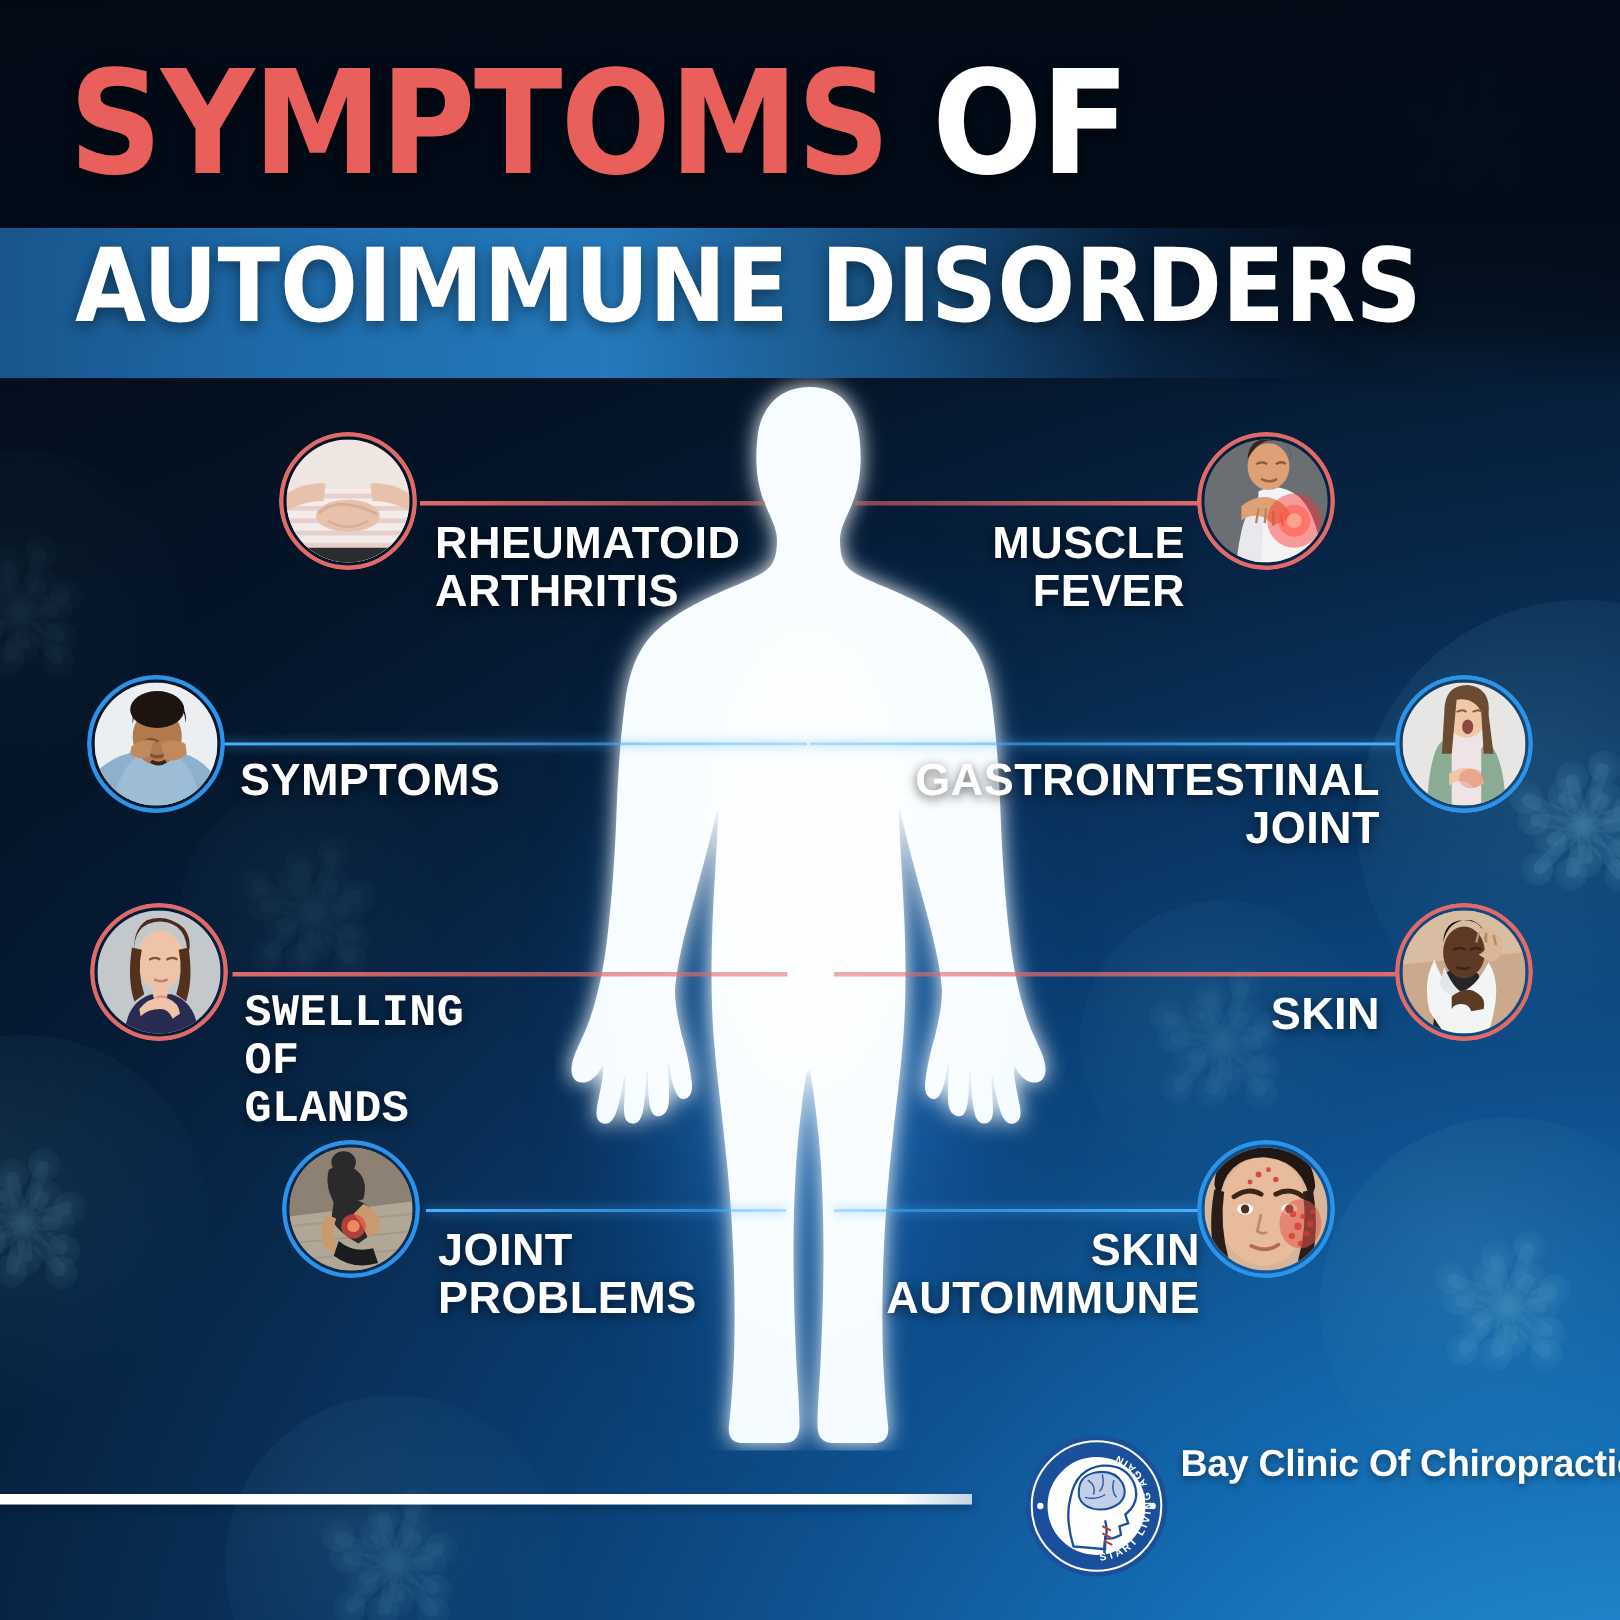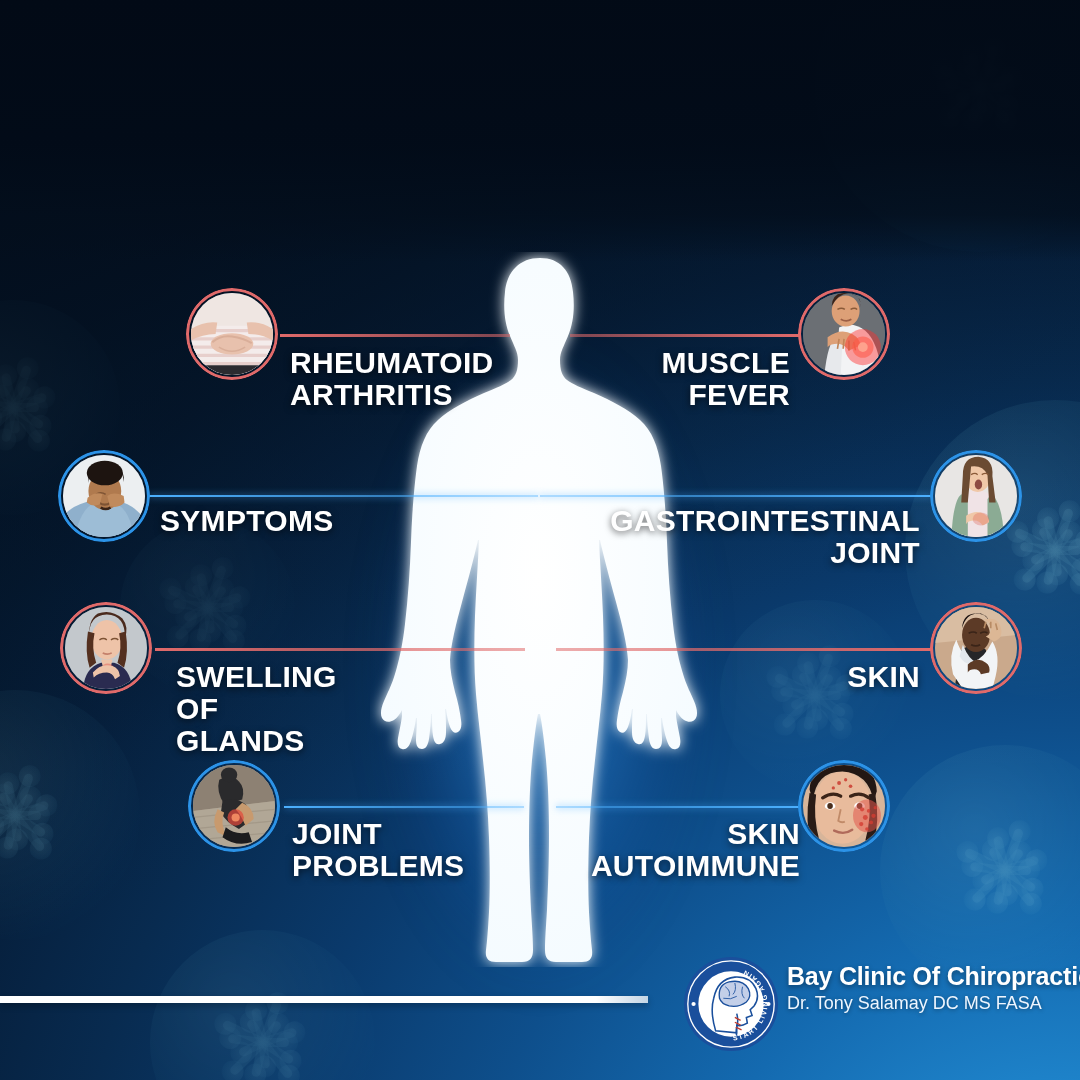--- a/index.html
+++ b/index.html
@@ -581,20 +581,27 @@
         <i style="width:26px"></i>
       </span>
       <span class="spike" style="transform: rotate(341.286deg); width: 35px; margin-top: -4.5px;">
         <i style="width:35px"></i>
       </span>
     </div>
 
   <div class="bg-topdark"></div>
   <div class="bg-header-dark"></div>
 
+  <div class="header">
+    <div class="band"></div>
+    <div class="title-1">
+      <span class="sym">SYMPTOMS</span><span class="of"> OF</span>
+    </div>
+    <div class="title-2">AUTOIMMUNE DISORDERS</div>
+  </div>
 
   <div class="body-wrap">
     <div class="body-glow"></div>
     <svg class="body-svg" width="340" height="715" viewBox="0 0 340 715">
       <defs>
         <radialGradient id="legshade" cx="50%" cy="45%" r="60%">
           <stop offset="0%" stop-color="#ffffff"></stop>
           <stop offset="100%" stop-color="#f4fbff"></stop>
         </radialGradient>
         <filter id="softglow" x="-30%" y="-20%" width="160%" height="140%">
@@ -778,21 +785,21 @@
           <path d="M42 40 q5-3 9 0" stroke="#7d5334" stroke-width="1.8" fill="none"></path>
           <path d="M56 40 q5-3 9 0" stroke="#7d5334" stroke-width="1.8" fill="none"></path>
           <path d="M46 56 q6 3 11 0" stroke="#c4806b" stroke-width="2" fill="none"></path>
           <path d="M44 64 L58 64 L55 76 L47 76Z" fill="#eec3a8"></path>
           <ellipse cx="52" cy="74" rx="7" ry="5" fill="#e2685c" opacity=".55"></ellipse>
           <path d="M34 80 q10 -12 24 -8 q8 3 9 12 l-6 4 q-3 -8 -10 -8 q-10 0 -16 6Z" fill="#eec3a8"></path>
         </svg>
       </div>
       <div class="ring"></div>
     </div>
-    <div class="lbl left" style="left:176px; top:661px;">SWELLING OF
+    <div class="lbl left" style="left:163px; top:661px;font-family:Liberation Mono, monospace;">SWELLING OF
 GLANDS</div>
   </div>
 
   <div class="node">
     <div class="conn blue" style="left:284px; top:806px; width:240px;"></div>
     <div class="circ blue" style="left:188px; top:760px;">
       <div class="photo">
         <svg viewBox="0 0 100 100">
             <rect width="100" height="100" fill="#a39787"></rect>
           <path d="M0 0 L100 0 L100 44 L0 56Z" fill="#8d8173"></path>
@@ -967,17 +974,16 @@
 
         <text font-family="Liberation Sans, sans-serif" font-size="7.2" font-weight="bold" fill="#ffffff" letter-spacing="1.6">
           <textPath href="#mottoPath" startOffset="26%">START LIVING AGAIN</textPath>
         </text>
         <circle cx="11" cy="50" r="2.2" fill="#ffffff"></circle>
         <circle cx="89" cy="50" r="2.2" fill="#ffffff"></circle>
       </svg>
     </div>
     <div class="btext">
       <div class="bname">Bay Clinic Of Chiropractic</div>
-      <div class="bdoc">Dr. Tony Salamay DC MS FASA</div>
     </div>
   </div>
 
 </div>
 
 </body></html>

